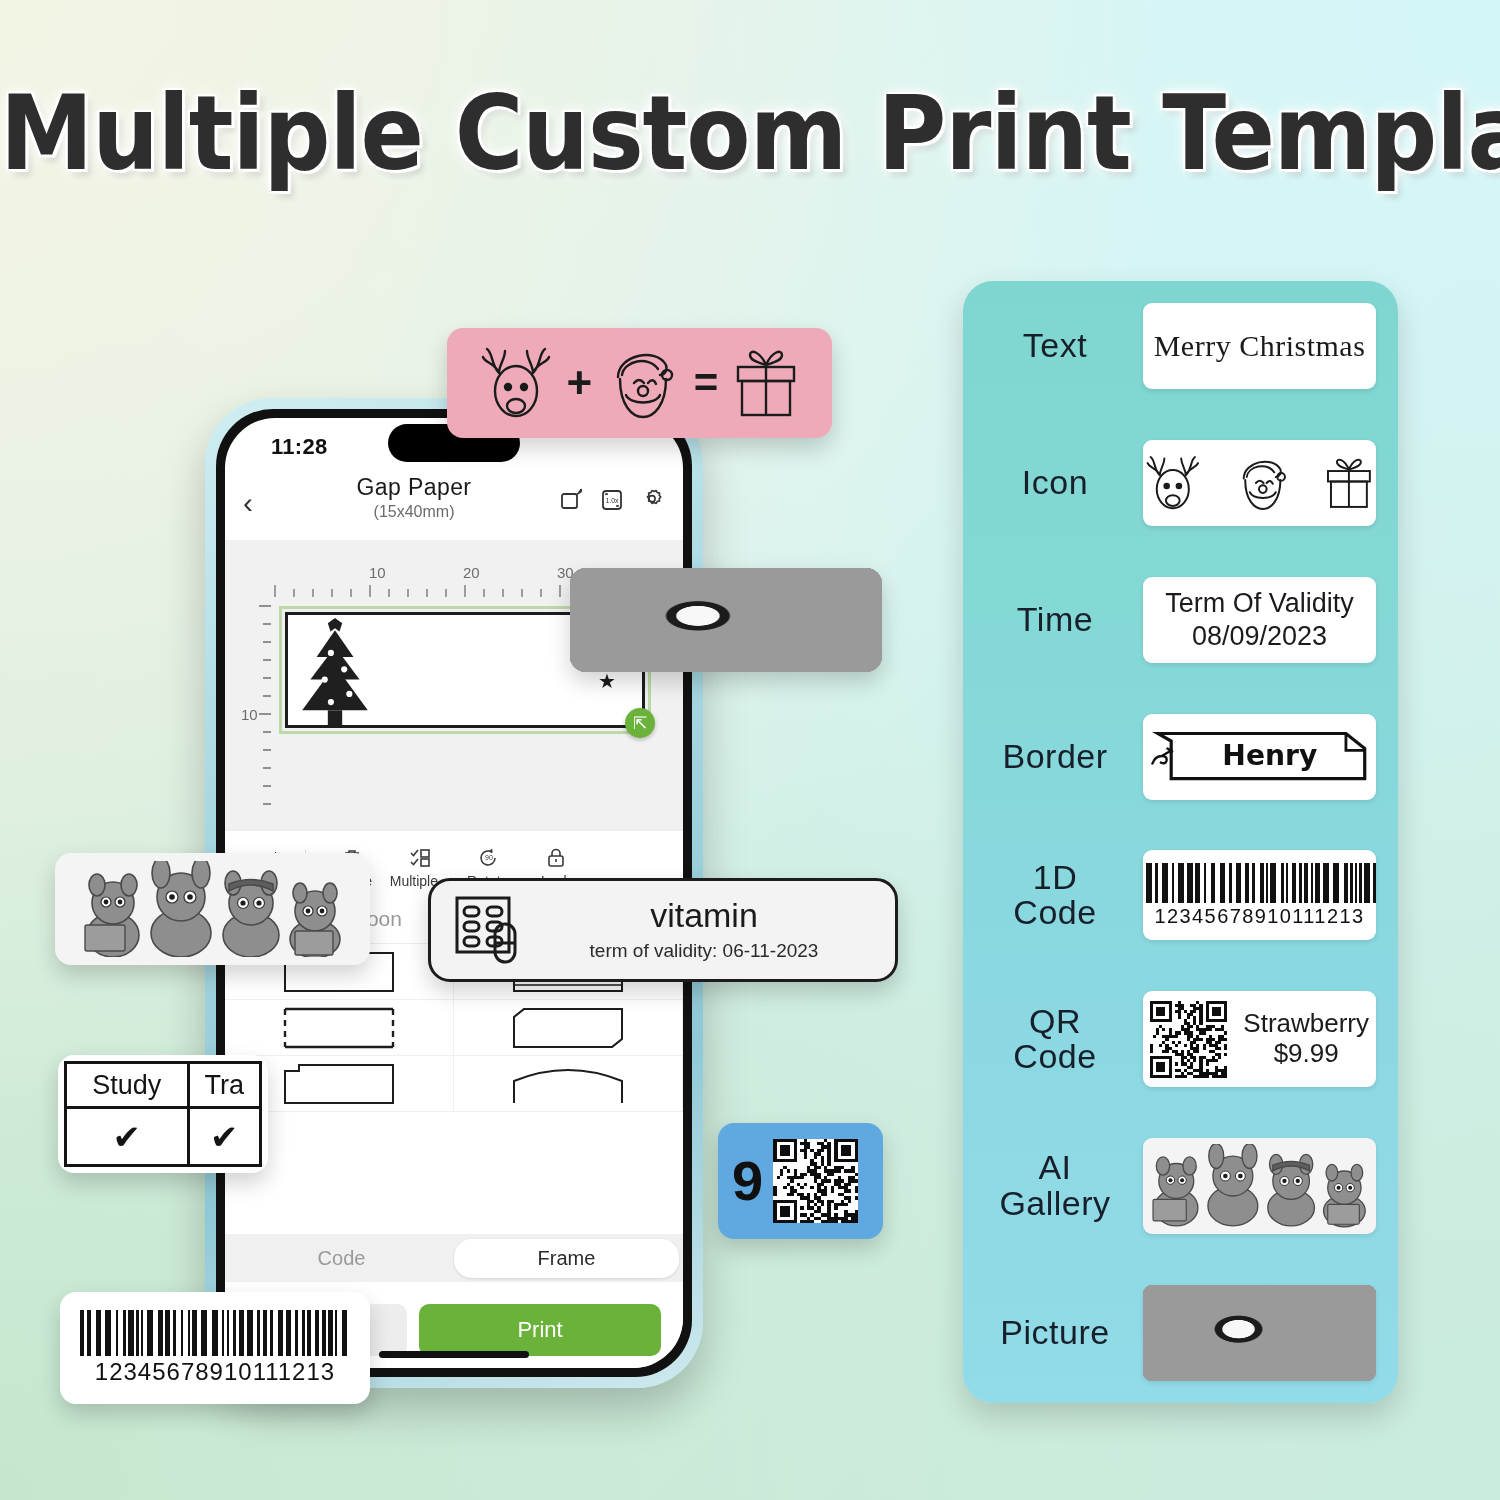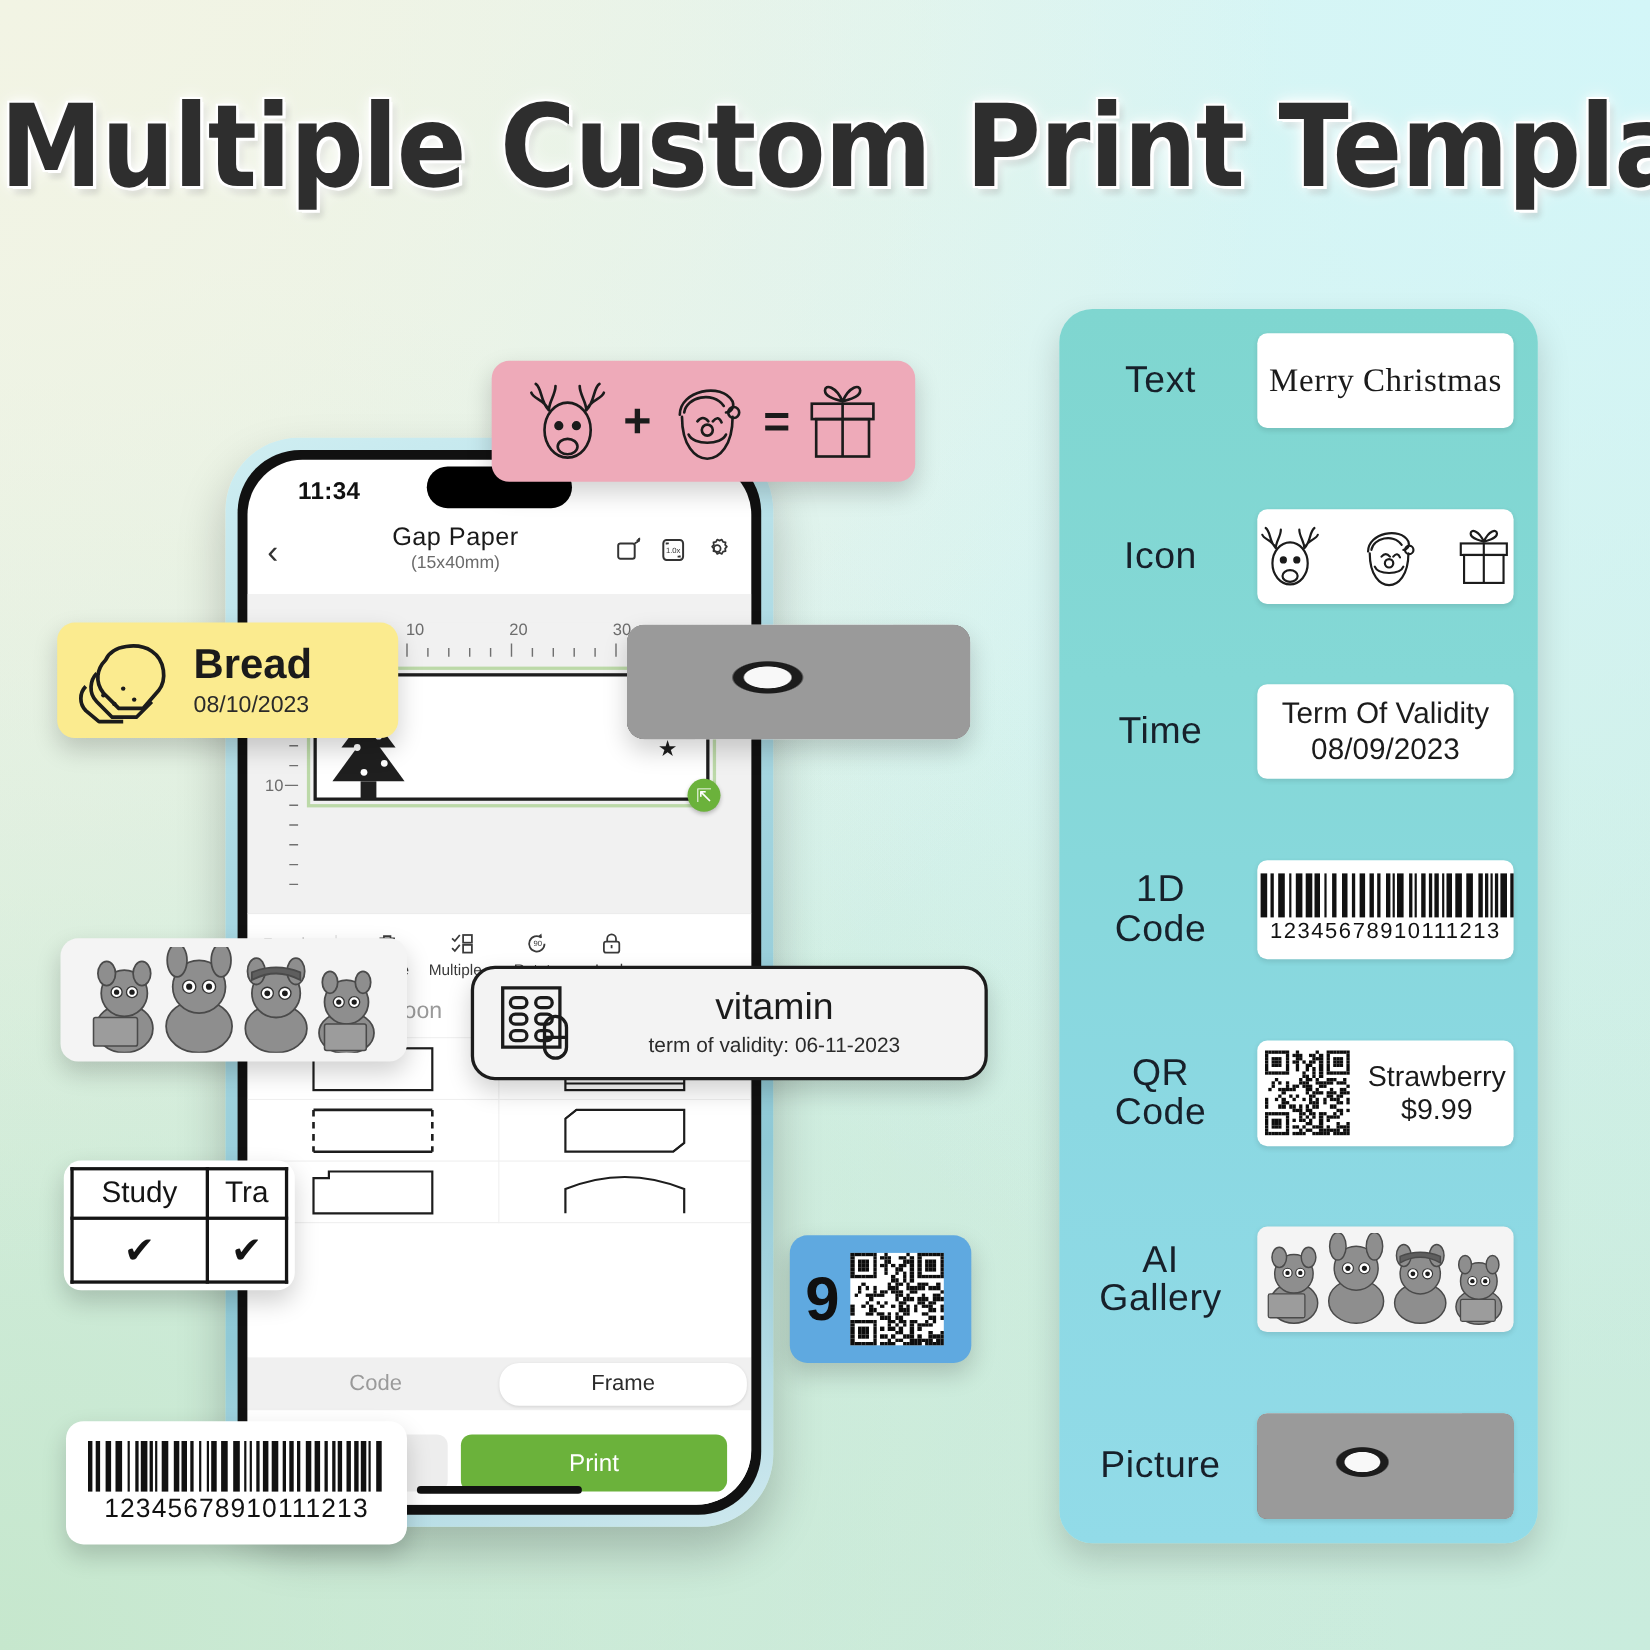--- a/index.html
+++ b/index.html
@@ -245,21 +245,21 @@
 
 <div id="stage">
 
   <div class="title">Multiple Custom Print Templates</div>
 
   <div class="phone">
     <div class="phone-inner">
       <div class="screen">
 
         <div class="statusbar">
-          <div class="clock">11:34</div>
+          <div class="clock">11:28</div>
           <div class="notch"></div>
         </div>
 
         <div class="navbar">
           <div class="nav-back">‹</div>
           <div class="nav-titles">
             <div class="nav-title">Gap Paper</div>
             <div class="nav-sub">(15x40mm)</div>
           </div>
           <div class="nav-icons">
@@ -458,39 +458,20 @@
     <svg width="72" height="80" viewBox="0 0 72 80">
       <g fill="none" stroke="#1b1b1b" stroke-width="2.4">
         <path d="M36 22 C30 8 20 6 20 12 C20 18 30 20 36 22 C42 20 52 18 52 12 C52 6 42 8 36 22"></path>
         <rect x="8" y="24" width="56" height="14"></rect>
         <rect x="12" y="38" width="48" height="34"></rect>
         <path d="M36 24 V72"></path>
       </g>
     </svg>
   </div>
 
-  <div class="sticker st-bread">
-    <svg width="96" height="82" viewBox="0 0 96 82">
-      <g fill="none" stroke="#1b1b1b" stroke-width="3.4" stroke-linejoin="round">
-        <path d="M28 22 C34 8 58 6 70 14 C82 22 84 40 76 50 L62 66 L40 66 L26 52 C18 42 20 30 28 22Z"></path>
-        <path d="M20 34 C14 40 12 52 20 60 L34 74 L56 74 L70 60"></path>
-        <path d="M10 46 C4 52 4 62 10 68 L22 78 L44 78"></path>
-      </g>
-      <g fill="#1b1b1b">
-          <circle cx="26" cy="54" r="2"></circle>
-          <circle cx="36" cy="62" r="2"></circle>
-          <circle cx="44" cy="48" r="2"></circle>
-          <circle cx="54" cy="58" r="2"></circle>
-        </g>
-    </svg>
-    <div>
-      <div class="b-title">Bread</div>
-      <div class="b-date">08/10/2023</div>
-    </div>
-  </div>
 
   <div class="sticker st-cat">
     <div class="catimg"></div>
   </div>
 
   <div class="sticker st-ai">
     <svg width="280" height="96" viewBox="0 0 280 96">
       <g fill="#8e8e8e" stroke="#4a4a4a" stroke-width="1.6">
         <g>
             <ellipse cx="40" cy="74" rx="26" ry="22"></ellipse>
@@ -1334,20 +1315,31 @@
     </div>
 
     <div class="prow">
       <div class="plabel">Time</div>
       <div class="pcard time-card">
         <span>Term Of Validity</span>
         <span>08/09/2023</span>
       </div>
     </div>
 
+    <div class="prow">
+      <div class="plabel">Border</div>
+      <div class="pcard border-card">
+        <svg width="248" height="66" viewBox="0 0 248 66">
+          <path d="M16 8 H216 L236 24 V56 H30 V16 Z" fill="none" stroke="#111" stroke-width="3.4"></path>
+          <path d="M216 8 V26 H236" fill="none" stroke="#111" stroke-width="3"></path>
+          <path d="M10 40 q3 -8 10 -8 q6 0 5 5 q-1 4 -6 2 M20 32 l10 -6 M26 24 l5 3" fill="none" stroke="#111" stroke-width="2.6" stroke-linecap="round"></path>
+          <text x="135" y="42" text-anchor="middle" font-size="30" font-weight="bold" fill="#111" font-family="DejaVu Sans, sans-serif">Henry</text>
+        </svg>
+      </div>
+    </div>
 
     <div class="prow">
       <div class="plabel">
         <div>1D</div>
         <div>Code</div>
       </div>
       <div class="pcard code-card">
         <div class="bars sm" id="bars-panel">
             <i style="width:3px;background:transparent"></i>
             <i style="width:6px"></i>

